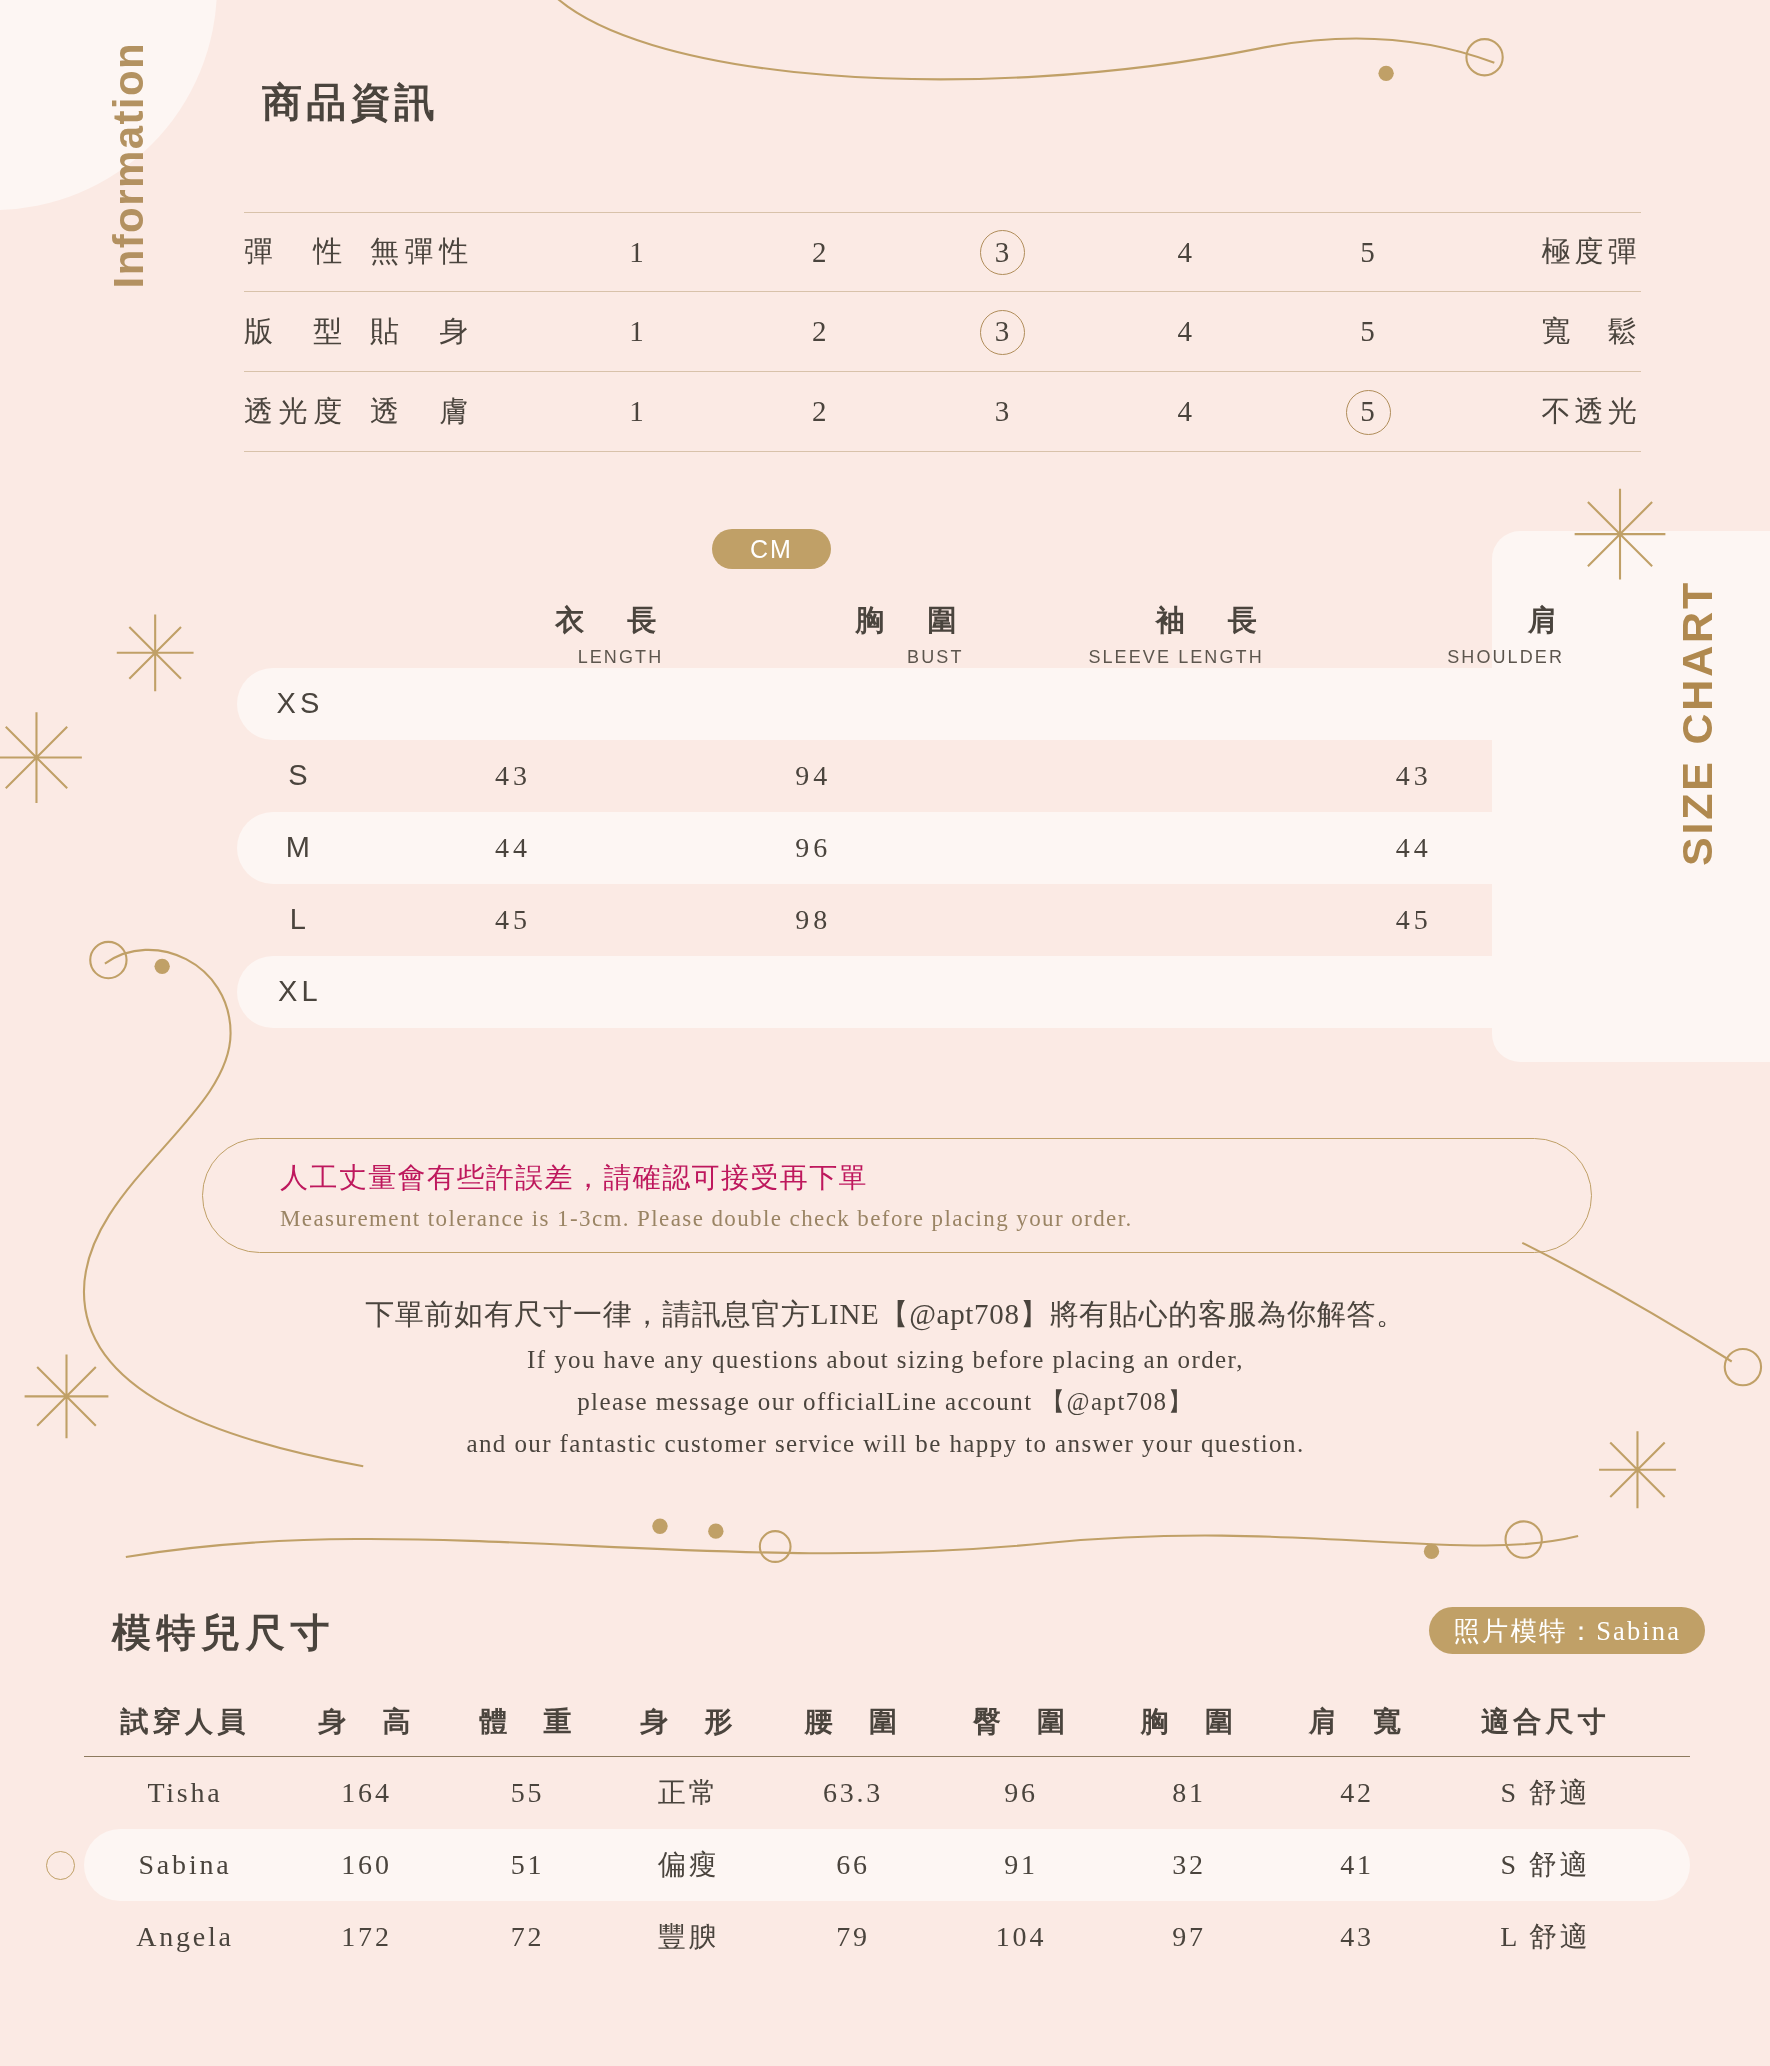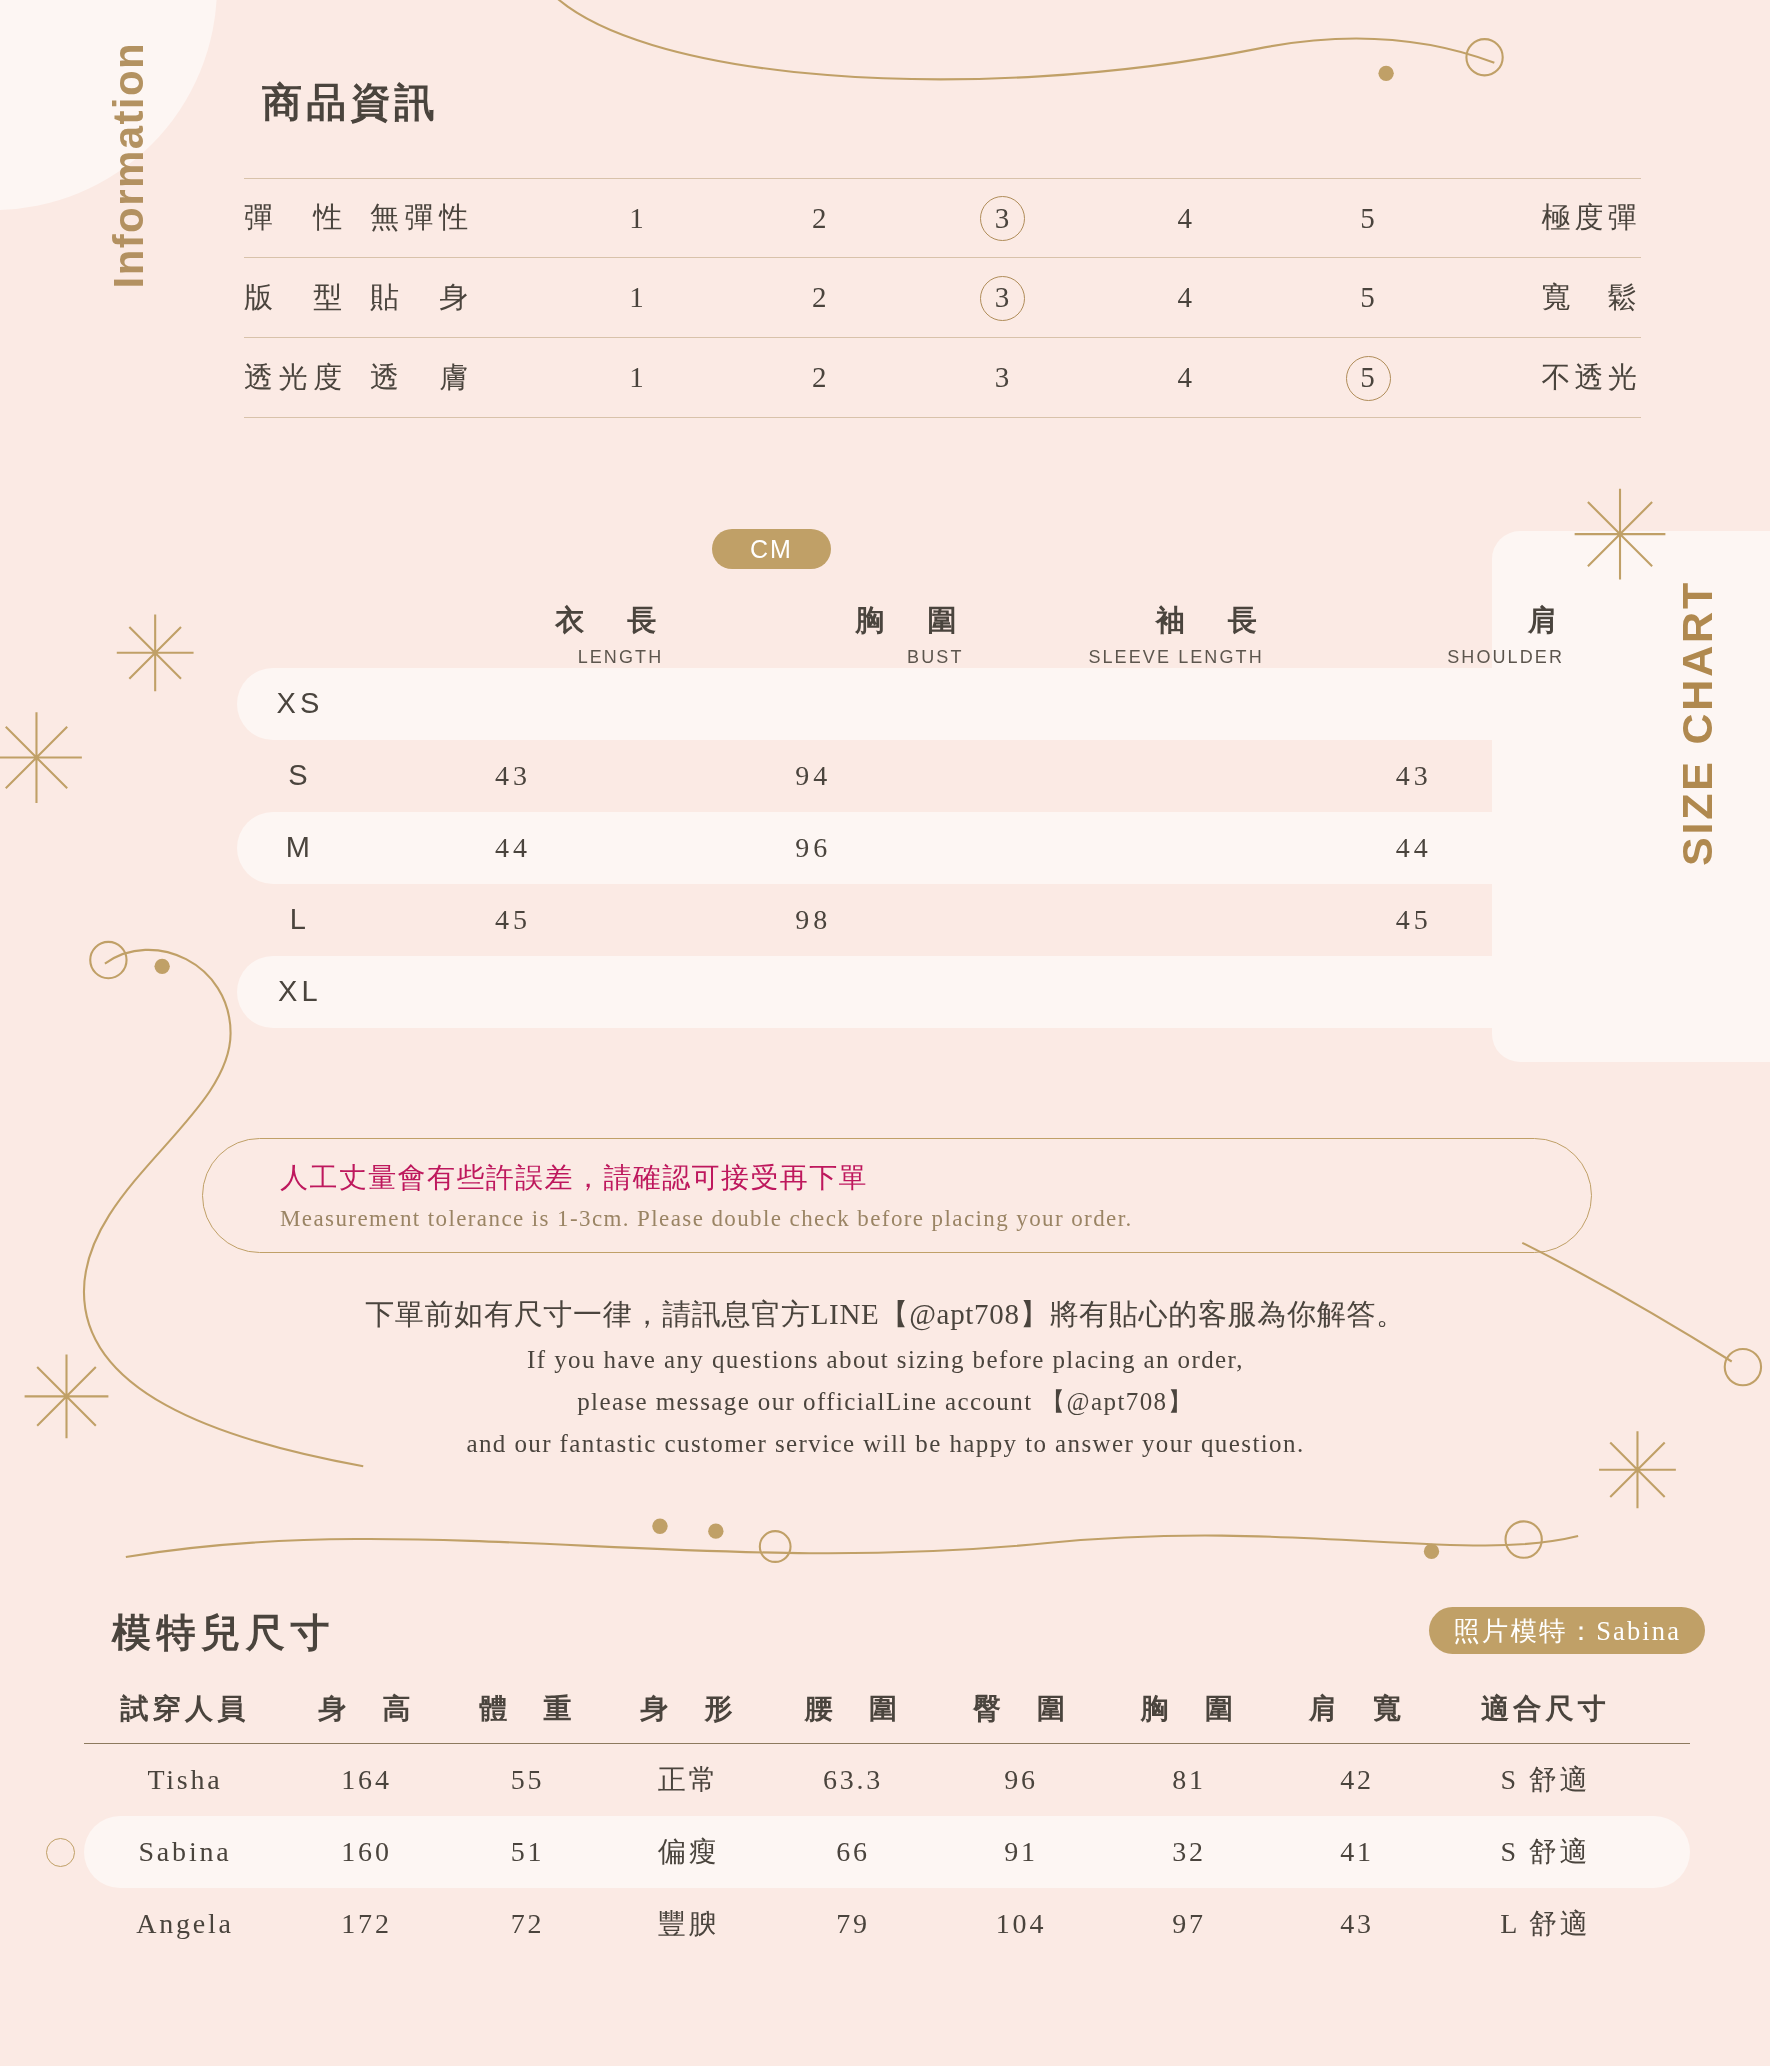--- a/index.html
+++ b/index.html
@@ -73,21 +73,21 @@
 
   
   #info-table { position:absolute; left:244px; top:178px; width:1397px; }
   .info-row {
     display:flex; align-items:center;
     height:80px;
     border-bottom:0.7px solid #d8c2aa;
     font-size:29px;
     color:#4a443d;
   }
-  .info-row:first-child { border-top:0.7px solid #d8c2aa; }
+  .info-row:first-child { border-top:0.7px solid #d8c2aa;margin-top:34px; }
   .info-left  { width:126px; letter-spacing:5.6px; }
   .info-left2 { width:175px; letter-spacing:5.6px; }
   .scale { flex:1; display:flex; align-items:center; }
   .scale-num {
     flex:1; text-align:center; font-size:29px; position:relative;
     font-family:"Liberation Serif", serif;
   }
   .scale-num.marked::before {
     content:""; position:absolute; left:50%; top:50%;
     width:43px; height:43px; margin-left:-21.6px; margin-top:-21.6px;
@@ -150,20 +150,21 @@
     background:#c0a067; color:#fff;
     font-size:26.5px; letter-spacing:2.1px;
     display:flex; align-items:center; justify-content:center;
   }
   #model-table { position:absolute; left:84px; top:1690px; width:1606px; }
   .mt-head { display:flex; border-bottom:1.4px solid #8d7a5e; padding-bottom:15.4px; }
   .mt-head div {
     font-family:"Liberation Sans", sans-serif;
     font-size:28px; font-weight:700; letter-spacing:4.2px; color:#4a443d;
     text-align:center;
+    margin-top:13px;
   }
   .mt-row { display:flex; align-items:center; height:72px; border-radius:36px; }
   .mt-row.alt { background:#fdf6f3; }
   .mt-row div { text-align:center; font-size:28px; letter-spacing:2.8px; color:#4a443d; }
   .c-name { width:202px; position:relative; }
   .c-h    { width:161px; }
   .c-w    { width:161px; }
   .c-shape{ width:161px; }
   .c-waist{ width:168px; }
   .c-hip  { width:168px; }

